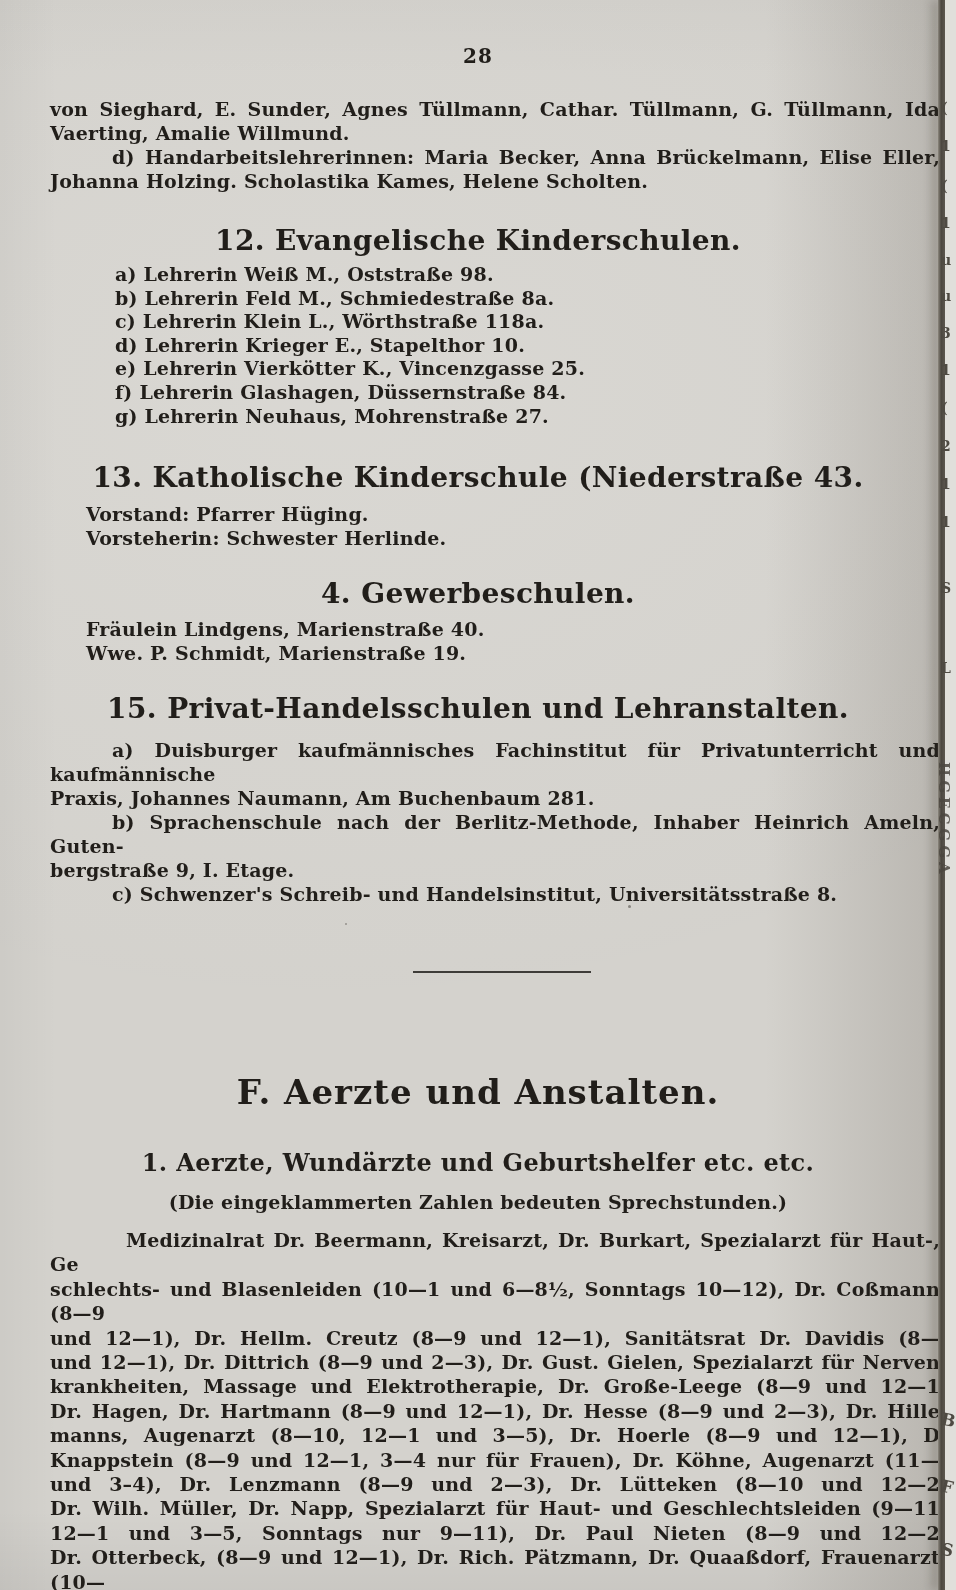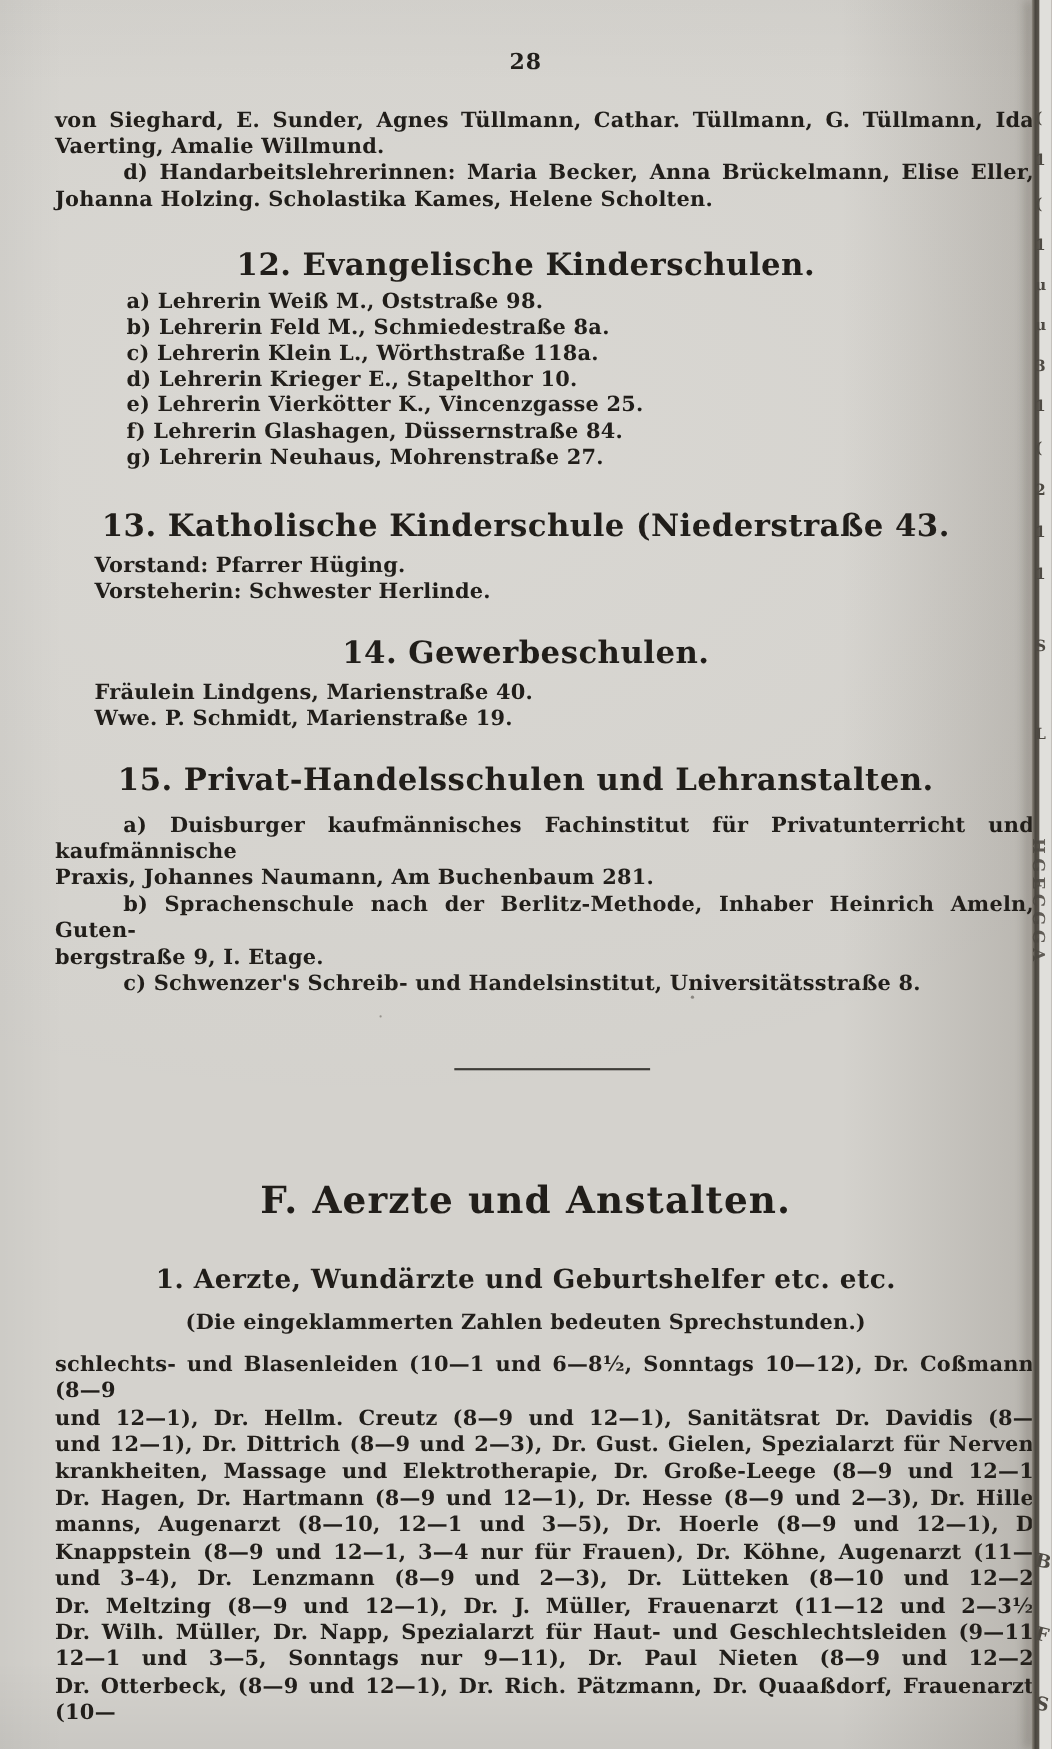--- a/index.html
+++ b/index.html
@@ -104,21 +104,21 @@
     <div class="bodyline">f) Lehrerin Glashagen, Düssernstraße 84.</div>
     <div class="bodyline">g) Lehrerin Neuhaus, Mohrenstraße 27.</div>
   </div>
 
   <div class="heading" style="top:461px;">13. Katholische Kinderschule (Niederstraße 43.</div>
   <div class="plain" style="top:503px;">
     <div class="bodyline">Vorstand: Pfarrer Hüging.</div>
     <div class="bodyline">Vorsteherin: Schwester Herlinde.</div>
   </div>
 
-  <div class="heading" style="top:577px;">14. Gewerbeschulen.</div>
+  <div class="heading" style="top:577px;">4. Gewerbeschulen.</div>
   <div class="plain" style="top:618px;">
     <div class="bodyline">Fräulein Lindgens, Marienstraße 40.</div>
     <div class="bodyline">Wwe. P. Schmidt, Marienstraße 19.</div>
   </div>
 
   <div class="heading" style="top:692px;">15. Privat-Handelsschulen und Lehranstalten.</div>
   <div class="wrapblock" style="top:738px;">
     <div class="bodyline just ind60">a) Duisburger kaufmännisches Fachinstitut für Privatunterricht und kaufmännische</div>
     <div class="bodyline">Praxis, Johannes Naumann, Am Buchenbaum 281.</div>
     <div class="bodyline just ind60">b) Sprachenschule nach der Berlitz-Methode, Inhaber Heinrich Ameln, Guten-</div>
@@ -128,29 +128,29 @@
 
   <div class="speck" style="top:923px;left:345px;width:2px;height:2px;opacity:.5;"></div>
   <div class="speck" style="top:905px;left:628px;width:3px;height:3px;opacity:.6;"></div>
   <div class="divider"></div>
 
   <div class="bigtitle" style="top:1072px;">F. Aerzte und Anstalten.</div>
   <div class="heading" style="top:1148px;font-size:24px;">1. Aerzte, Wundärzte und Geburtshelfer etc. etc.</div>
   <div class="subnote" style="top:1191px;">(Die eingeklammerten Zahlen bedeuten Sprechstunden.)</div>
 
   <div class="wrapblock" style="top:1228px;">
+    <div class="bodyline just ind72" style="line-height:24.4px;">Medizinalrat Dr. Beermann, Kreisarzt, Dr. Burkart, Spezialarzt für Haut-, Ge</div>
     <div class="bodyline just" style="line-height:24.4px;">schlechts- und Blasenleiden (10—1 und 6—8½, Sonntags 10—12), Dr. Coßmann (8—9</div>
     <div class="bodyline just" style="line-height:24.4px;">und 12—1), Dr. Hellm. Creutz (8—9 und 12—1), Sanitätsrat Dr. Davidis (8—</div>
     <div class="bodyline just" style="line-height:24.4px;">und 12—1), Dr. Dittrich (8—9 und 2—3), Dr. Gust. Gielen, Spezialarzt für Nerven</div>
     <div class="bodyline just" style="line-height:24.4px;">krankheiten, Massage und Elektrotherapie, Dr. Große-Leege (8—9 und 12—1</div>
     <div class="bodyline just" style="line-height:24.4px;">Dr. Hagen, Dr. Hartmann (8—9 und 12—1), Dr. Hesse (8—9 und 2—3), Dr. Hille</div>
     <div class="bodyline just" style="line-height:24.4px;">manns, Augenarzt (8—10, 12—1 und 3—5), Dr. Hoerle (8—9 und 12—1), D</div>
     <div class="bodyline just" style="line-height:24.4px;">Knappstein (8—9 und 12—1, 3—4 nur für Frauen), Dr. Köhne, Augenarzt (11—</div>
     <div class="bodyline just" style="line-height:24.4px;">und 3–4), Dr. Lenzmann (8—9 und 2—3), Dr. Lütteken (8—10 und 12—2</div>
-    <div class="bodyline just" style="line-height:24.4px;">Dr. Meltzing (8—9 und 12—1), Dr. J. Müller, Frauenarzt (11—12 und 2—3½</div>
     <div class="bodyline just" style="line-height:24.4px;">Dr. Wilh. Müller, Dr. Napp, Spezialarzt für Haut- und Geschlechtsleiden (9—11</div>
     <div class="bodyline just" style="line-height:24.4px;">12—1 und 3—5, Sonntags nur 9—11), Dr. Paul Nieten (8—9 und 12—2</div>
     <div class="bodyline just" style="line-height:24.4px;">Dr. Otterbeck, (8—9 und 12—1), Dr. Rich. Pätzmann, Dr. Quaaßdorf, Frauenarzt (10—</div>
   </div>
 
   <div class="gutter-line"></div>
   <div class="edge-strip"></div>
   <div class="frag" style="top:100px;">(</div>
   <div class="frag" style="top:138px;">1</div>
   <div class="frag" style="top:178px;">(</div>

